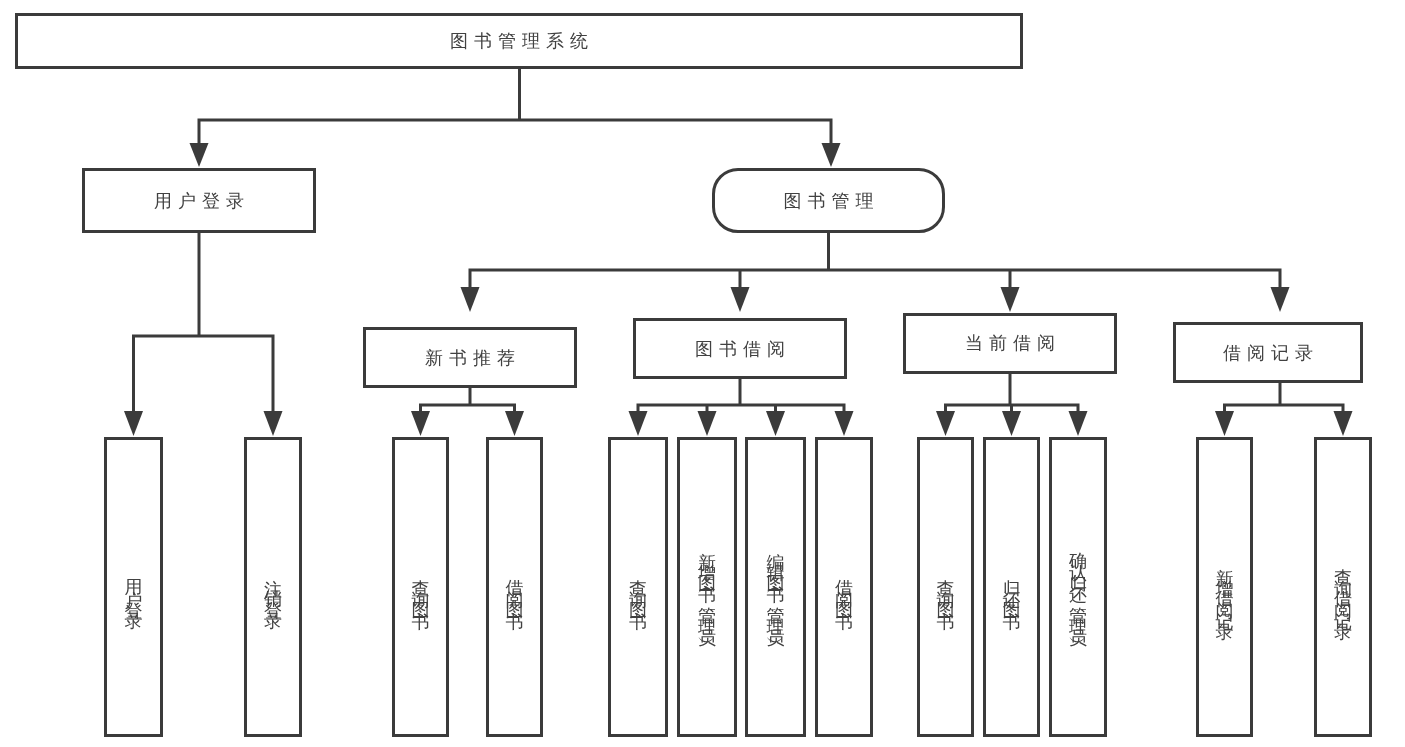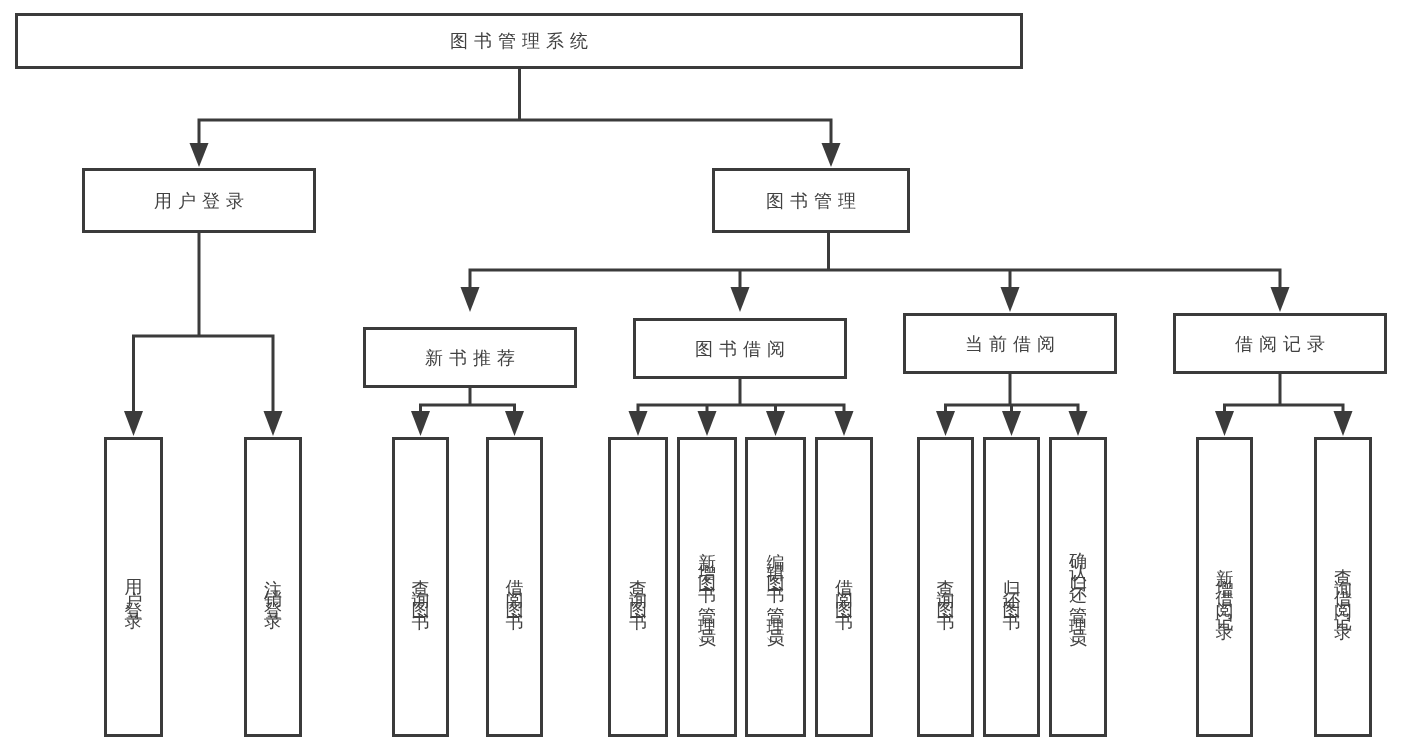--- a/index.html
+++ b/index.html
@@ -122,34 +122,34 @@
     </g>
   </svg>
 
   <div class="node" style="left:15px; top:13px; width:1008px; height:56px;justify-content:center;">
     <span class="h-label">图书管理系统</span>
   </div>
 
   <div class="node" style="left:82px; top:168px; width:234px; height:65px;">
     <span class="h-label">用户登录</span>
   </div>
-  <div class="node" style="left:712px; top:168px; width:198px; height:65px;">
+  <div class="node" style="left:712px; top:168px; width:233px; height:65px;border-radius:26px;">
     <span class="h-label">图书管理</span>
   </div>
 
   <div class="node" style="left:363px; top:327px; width:214px; height:61px;text-align:center;">
     <span class="h-label">新书推荐</span>
   </div>
   <div class="node" style="left:633px; top:318px; width:214px; height:61px;">
     <span class="h-label">图书借阅</span>
   </div>
-  <div class="node" style="left:903px; top:313px; width:214px; height:61px;">
+  <div class="node" style="left:903px; top:313px; width:214px; height:61px;font-family:Liberation Mono, monospace;">
     <span class="h-label">当前借阅</span>
   </div>
-  <div class="node" style="left:1173px; top:313px; width:214px; height:61px;">
+  <div class="node" style="left:1173px; top:322px; width:190px; height:61px;">
     <span class="h-label">借阅记录</span>
   </div>
 
   <div class="node" style="left:104px; top:437px; width:59px; height:300px;">
     <span class="v-label">用户登录</span>
   </div>
   <div class="node" style="left:244px; top:437px; width:58px; height:300px;">
     <span class="v-label">注销登录</span>
   </div>
 

